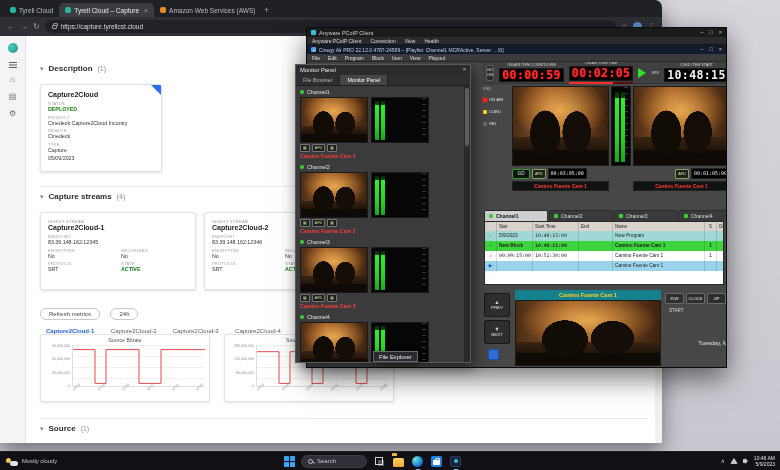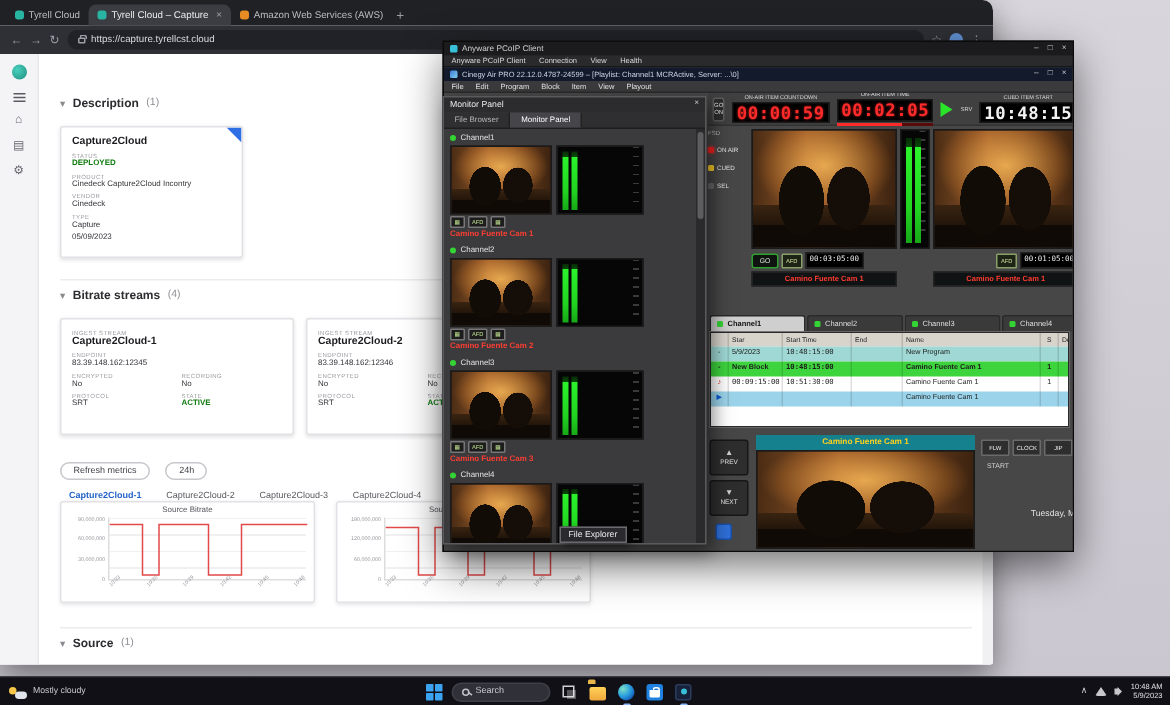--- a/index.html
+++ b/index.html
@@ -52,21 +52,21 @@
   .chartcard{position:absolute;background:#fff;border:1px solid #e2e2e6;border-radius:2px;box-shadow:0 1px 3px rgba(0,0,0,.1)}
   .charttitle{position:absolute;left:0;right:0;top:2px;text-align:center;font-size:5.3px;color:#55555c}
   .ylabels{position:absolute;left:2px;top:10px;width:27px;height:44px;display:flex;flex-direction:column;justify-content:space-between;align-items:flex-end}
   .ylabels span{font-size:3.6px;color:#97979e;line-height:1}
   .plot{position:absolute;left:31px;top:10px;width:132px;height:42px;border-left:1px solid #ddd;border-bottom:1px solid #ddd;
     background:repeating-linear-gradient(180deg,#f0f0f2 0 1px,transparent 1px 11px)}
   .xlabels{position:absolute;left:31px;top:54px;width:132px;display:flex;justify-content:space-between}
   .xlabels span{font-size:3.5px;color:#97979e;transform:rotate(-45deg);transform-origin:top left;white-space:nowrap}
 
   
-  .pcoip{position:absolute;left:295px;top:27px;width:421px;height:341px;background:#232323;
+  .pcoip{position:absolute;left:306px;top:27px;width:421px;height:341px;background:#232323;
     border:1px solid #0b0b0b;box-shadow:0 10px 26px rgba(0,0,0,.55);z-index:3}
   .pctitle{height:9px;background:#1b1b1d;color:#cfcfd3;font-size:5.5px;display:flex;align-items:center;gap:3px;padding:0 4px}
   .pcicon{width:5px;height:5px;background:#37c0d8;border-radius:1px;flex:none}
   .wcs{margin-left:auto;display:flex;gap:6px}
   .wc{color:#c9c9cd;font-size:5.5px;line-height:1}
   .pcmenu{height:8px;background:#2a2a2c;border-bottom:1px solid #161616;display:flex;align-items:center;gap:9px;padding:0 5px}
   .pcmenu span{font-size:5px;color:#d9d9dc}
   .cwin{position:absolute;left:0;top:17px;right:0;bottom:0;background:#474747}
   .ctitle{height:9px;background:#121a2b;color:#ccd3e2;display:flex;align-items:center;gap:3px;padding:0 4px}
   .ctitle .txt{font-size:5px;flex:1;overflow:hidden;white-space:nowrap}
@@ -270,21 +270,21 @@
           <div class="tinyval">Cinedeck</div>
           <div class="tinylabel">TYPE</div>
           <div class="tinyval">Capture</div>
           <div class="tinyval">05/09/2023</div>
         </div>
 
         <div class="rule" style="top:150px"></div>
 
         <div class="sec" style="left:14px;top:156px">
           <span class="chev">▾</span>
-          <span>Bitrate streams</span>
+          <span>Capture streams</span>
           <span class="seccount">(4)</span>
         </div>
 
         <div class="card" style="left:14px;top:176px;width:156px;height:78px">
           <div class="tinylabel">INGEST STREAM</div>
           <div class="cardtitle">Capture2Cloud-1</div>
           <div class="tinylabel">ENDPOINT</div>
           <div class="tinyval">83.39.148.162:12345</div>
           <div class="fgrid">
             <div>

